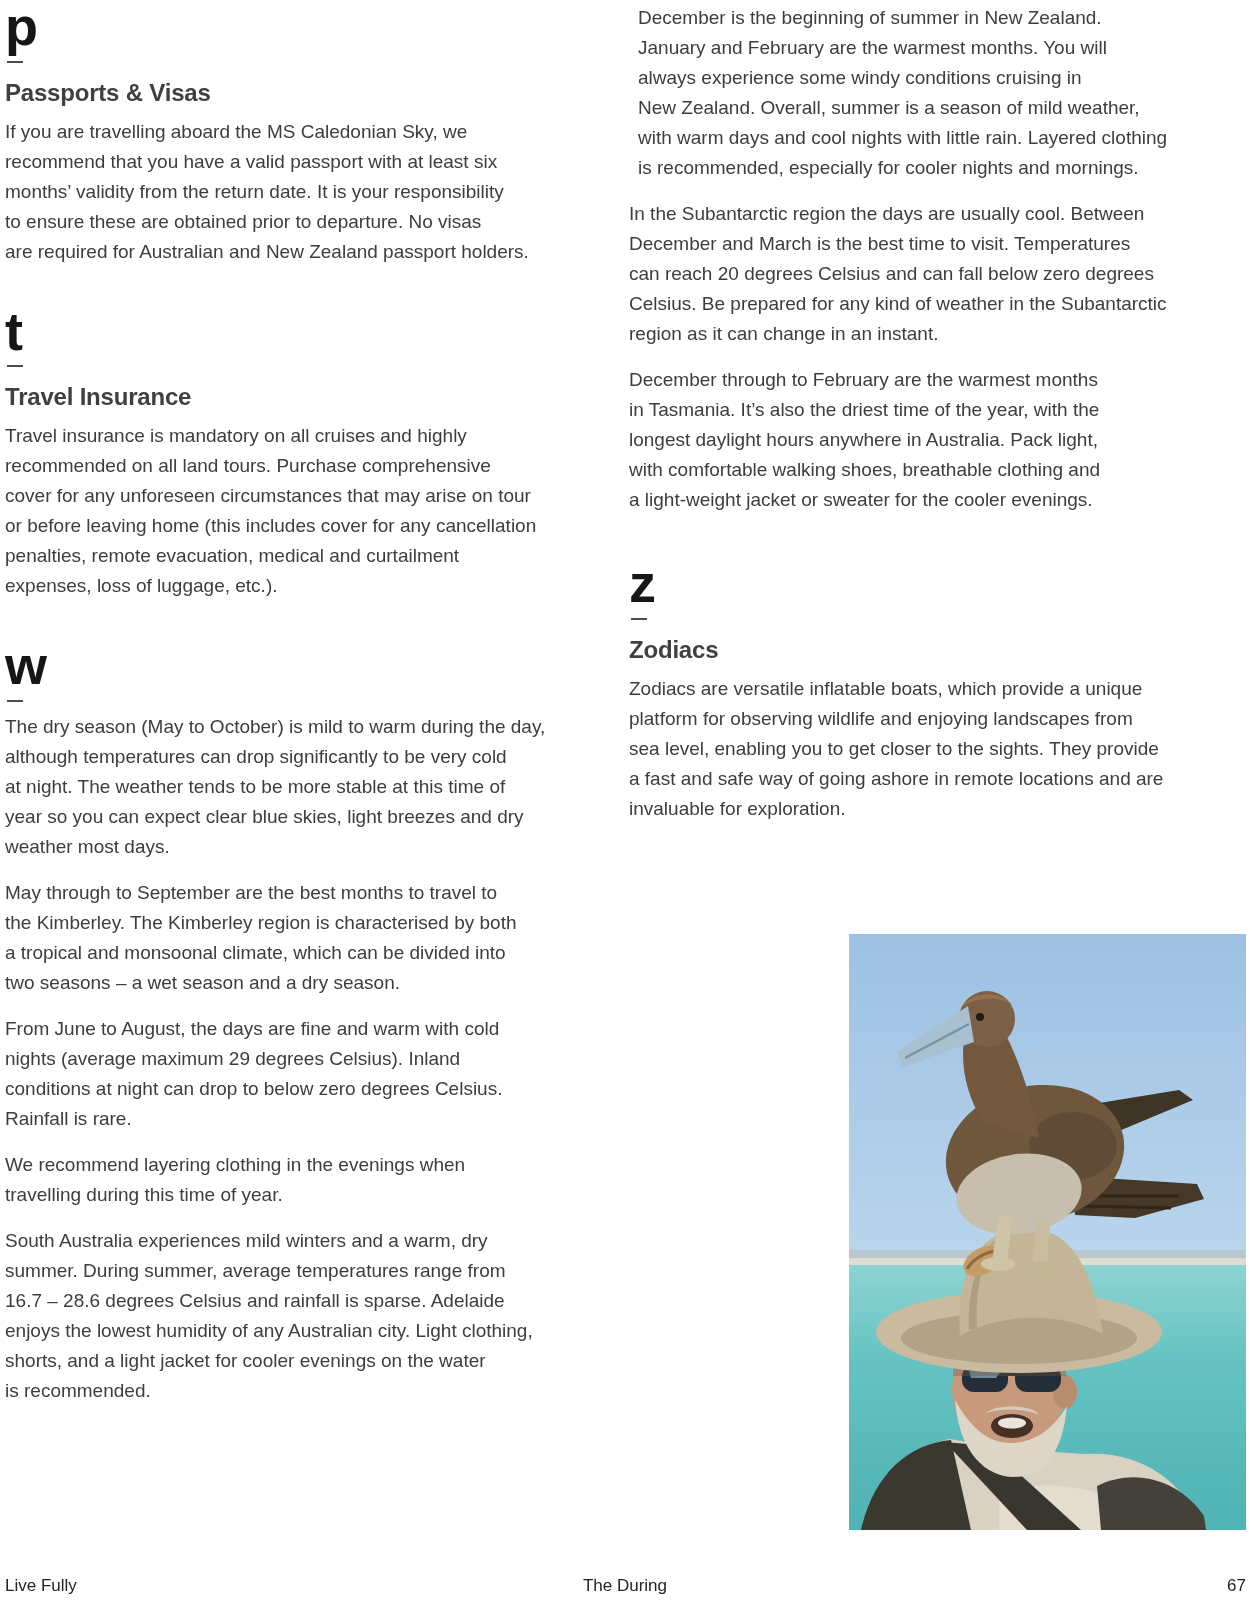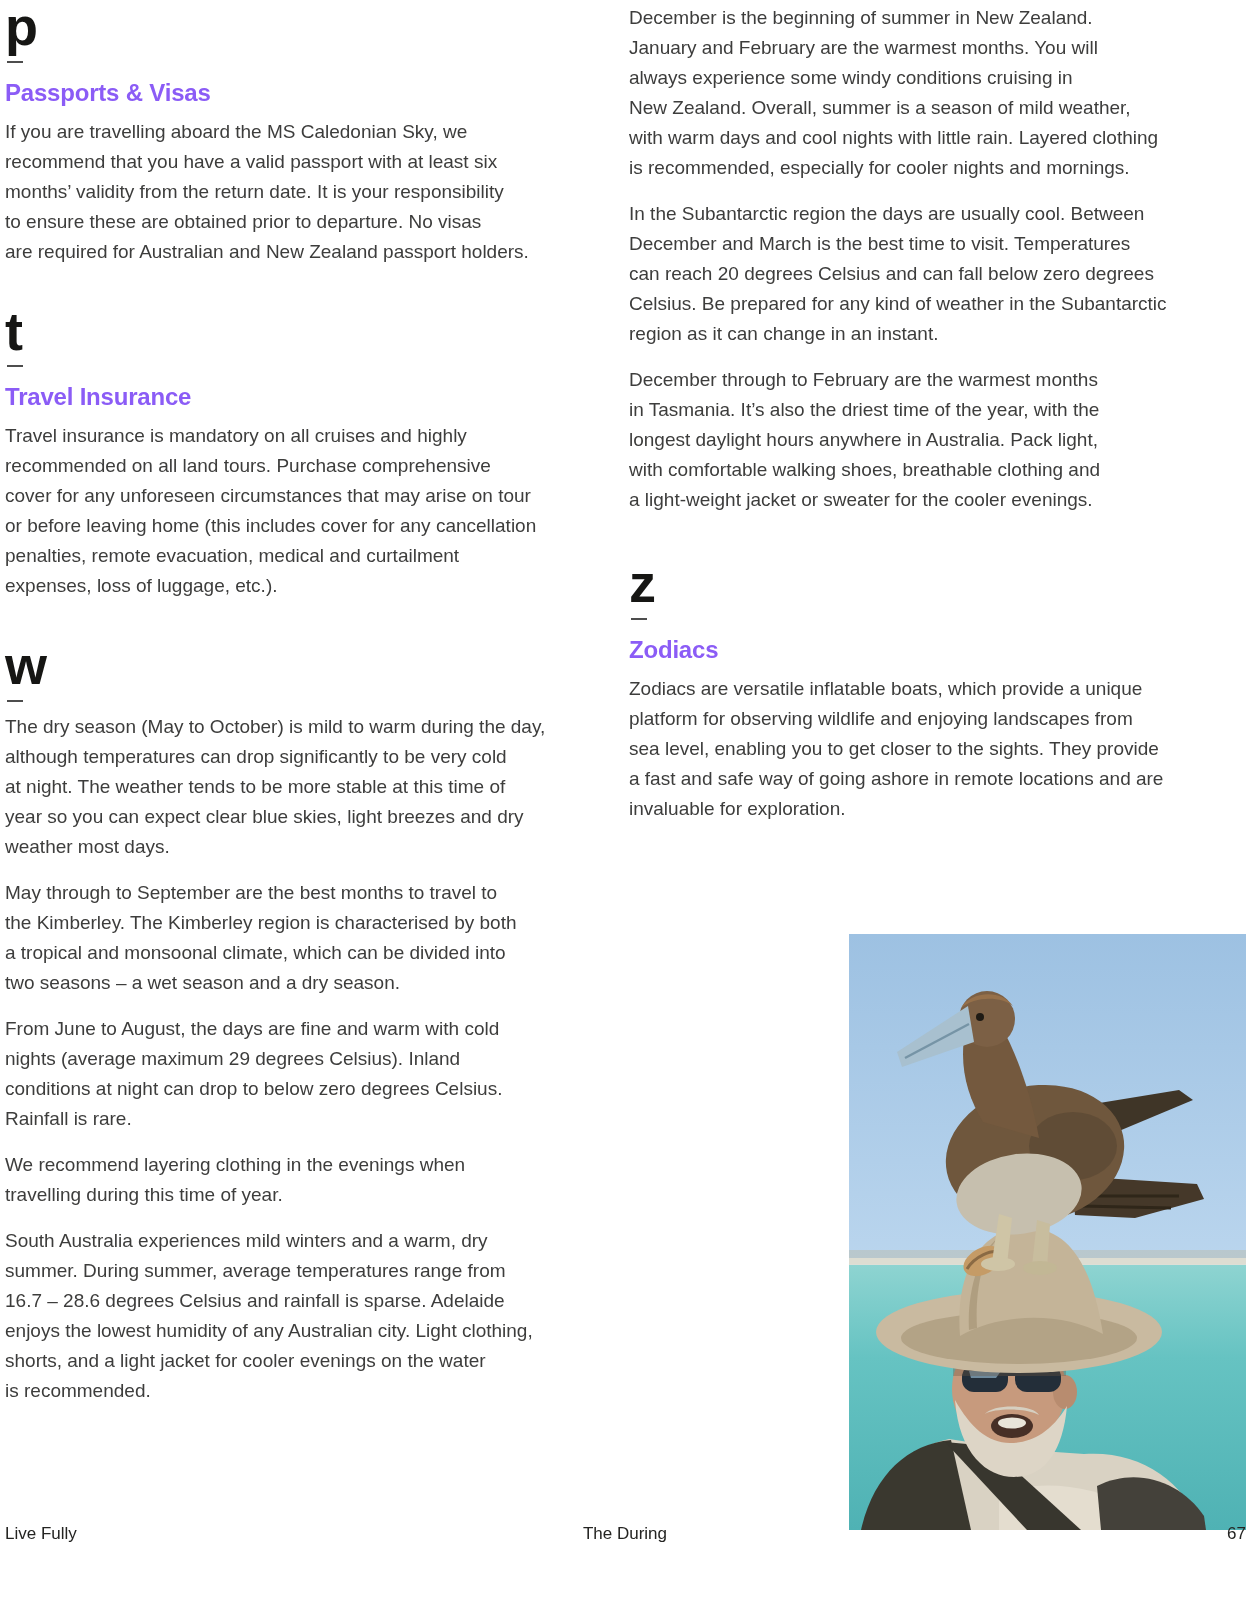--- a/index.html
+++ b/index.html
@@ -17,46 +17,46 @@
 
   .letter {
     font-size:54px; line-height:0.75; font-weight:700;
     color:#161614; letter-spacing:-1.5px;
   }
   .rule {
     width:16px; height:2px; background:#4d4d4d;
     margin:14px 0 0 2px;
   }
   h2.heading {
-    font-size:24px; font-weight:700; color:#8b5cf6;
+    font-size:24px; font-weight:700; color:#404040;
     margin:16px 0 0 0; letter-spacing:-0.2px;
   }
   p.body {
     font-size:19px; line-height:30px;
     margin:10px 0 0 0;
     color:#3d3d3c;
     white-space:pre-line;
   }
   p.body + p.body { margin-top:16px; }
 
   .section-p { margin-top:6px; }
   .section-t { margin-top:44px; }
   .section-w { margin-top:44px; }
   .section-z { margin-top:48px; }
-  .continued p.body:first-child { margin-top:3px; }
+  .continued p.body:first-child { margin-top:3px;margin-left:9px; }
 
   .photo {
     position:absolute;
     left:849px; top:934px;
     width:397px; height:596px;
   }
   .photo svg { display:block; width:100%; height:100%; }
 
   .footer-item {
-    position:absolute; top:1524px;
+    position:absolute; top:1576px;
     font-size:17px; line-height:20px; color:#242422;
   }
   .footer-left   { left:5px; }
   .footer-center { left:0; right:0; text-align:center; }
   .footer-right  { right:4px; text-align:left; }
 </style>
 </head>
 <body>
 
 <div class="page">

